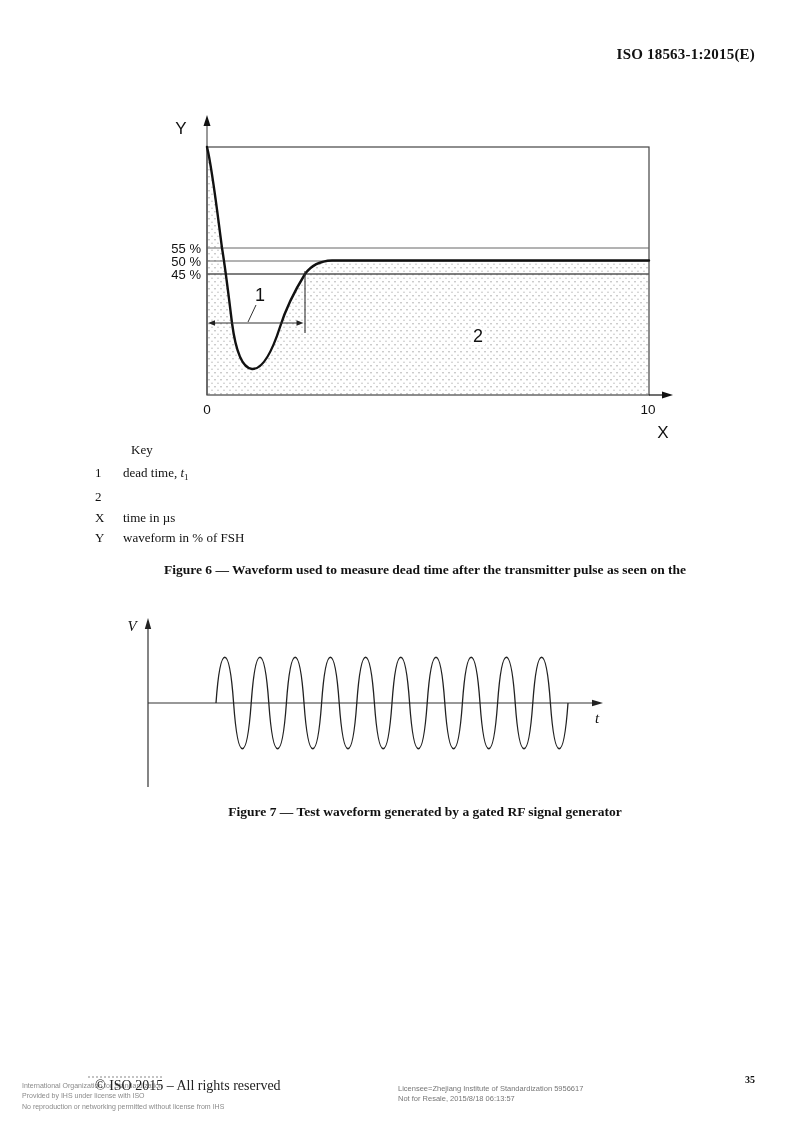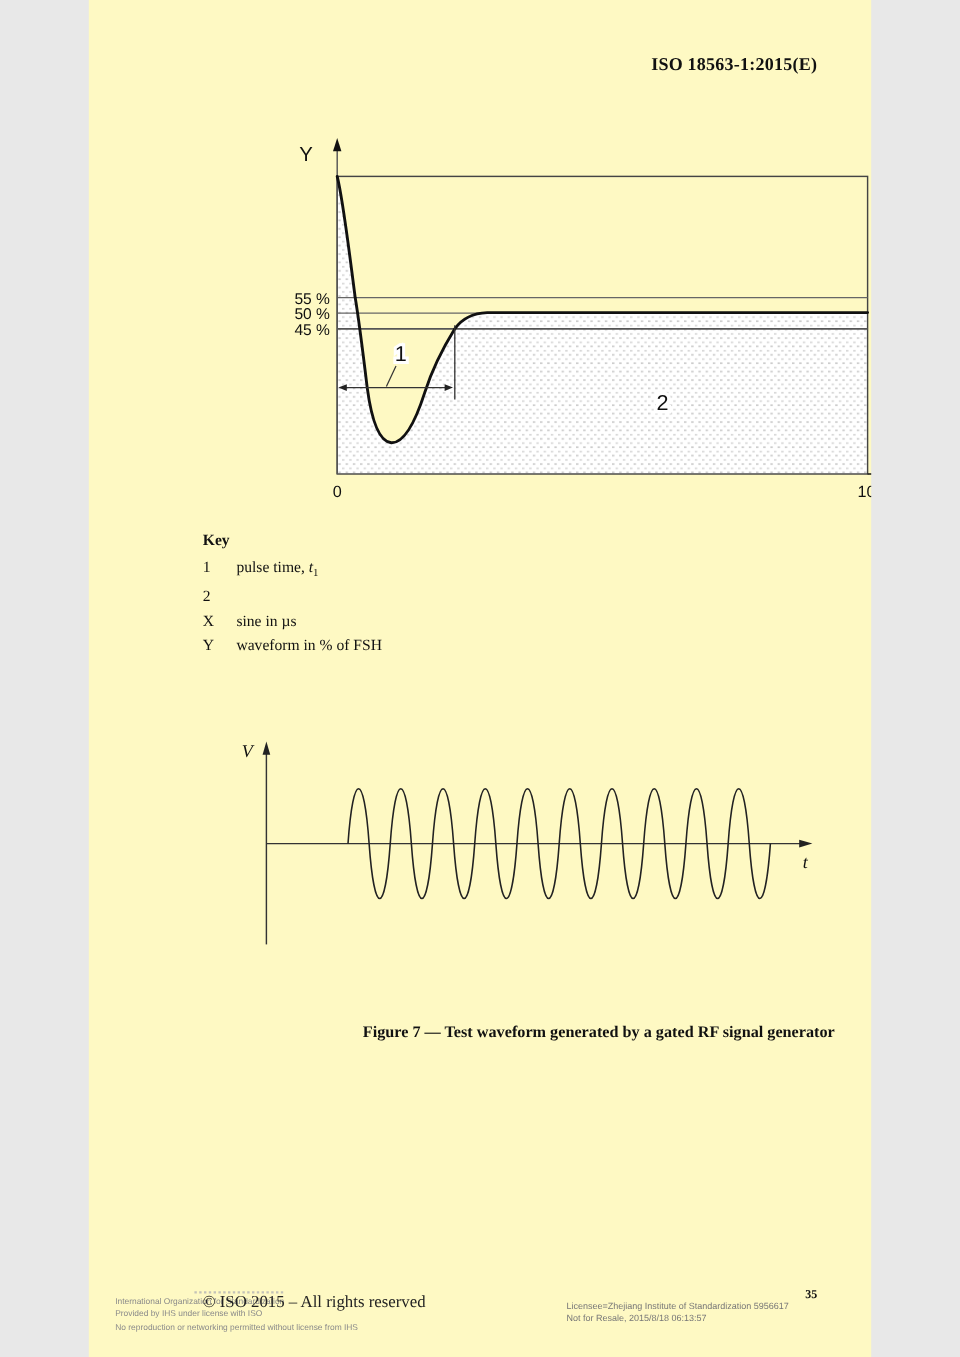--- a/index.html
+++ b/index.html
@@ -1,33 +1,33 @@
 <!DOCTYPE html>
 <html><head>
 <meta charset="utf-8">
 <style>
   html,body{margin:0;padding:0;background:#e8e8e8;}
   .page{
-    position:relative;width:652px;height:1131px;background:#fef9c3;
+    position:relative;width:800px;height:1131px;background:#ffffff;
     margin:0 auto;overflow:hidden;
     font-family:"Liberation Serif", serif;color:#111;
   }
   .abs{position:absolute;}
   .header{top:46px;right:45px;font-size:15px;font-weight:bold;letter-spacing:.2px;}
   
   .key{left:95px;top:440px;font-size:13px;line-height:20.5px;}
-  .key .key-title{font-weight:bold;margin-bottom:2px;}
+  .key .key-title{font-weight:normal;margin-bottom:2px;margin-left:36px;}
   .key-row{display:flex;}
   .key-id{width:28px;flex:0 0 28px;}
   .key-text i{font-style:italic;}
   .key-text sub{font-size:9px;vertical-align:-3px;}
   
   .caption{left:95px;width:660px;text-align:center;font-weight:bold;font-size:13.5px;line-height:17.5px;}
   .caption6{top:561px;}
-  .caption7{top:803px;margin-top:48px;}
+  .caption7{top:803px;}
   
   .stamp{left:22px;top:1081px;font-family:"Liberation Sans",sans-serif;font-size:7px;line-height:10.3px;color:#8a8a8a;z-index:1;}
   .dot-artifact{left:88px;top:1076px;width:74px;height:0;border-top:2px dotted #b5b5b5;opacity:.8;z-index:1;}
   .copyright{left:95px;top:1078px;font-size:14px;color:#222;z-index:2;}
   .license{left:398px;top:1084px;font-family:"Liberation Sans",sans-serif;font-size:7.5px;line-height:10px;color:#777;}
   .pagenum{right:45px;top:1074px;font-size:10px;font-weight:bold;}
   
   svg text{font-family:"Liberation Sans",sans-serif;fill:#111;}
   svg text.ser{font-family:"Liberation Serif",serif;font-style:italic;}
 </style>
@@ -76,36 +76,37 @@
     <text x="101" y="161" font-size="13" text-anchor="end">50 %</text>
     <text x="101" y="174" font-size="13" text-anchor="end">45 %</text>
     <text x="160" y="196" font-size="18" text-anchor="middle" stroke="#fff" stroke-width="5" style="paint-order:stroke">1</text>
     <text x="378" y="237" font-size="18" text-anchor="middle" stroke="#fff" stroke-width="6" style="paint-order:stroke">2</text>
   </svg>
 
   <div class="abs key">
     <div class="key-title">Key</div>
     <div class="key-row">
       <span class="key-id">1</span>
-      <span class="key-text"><span>pulse time, </span><i>t</i><sub>1</sub></span>
+      <span class="key-text"><span>dead time, </span><i>t</i><sub>1</sub></span>
     </div>
     <div class="key-row">
       <span class="key-id">2</span>
     </div>
     <div class="key-row">
       <span class="key-id">X</span>
-      <span class="key-text">sine in µs</span>
+      <span class="key-text">time in µs</span>
     </div>
     <div class="key-row">
       <span class="key-id">Y</span>
       <span class="key-text">waveform in % of FSH</span>
     </div>
   </div>
 
   <div class="abs caption caption6">
+    <div>Figure 6 — Waveform used to measure dead time after the transmitter pulse as seen on the</div>
   </div>
 
   <svg class="abs" style="left:100px;top:605px;" width="540" height="200" viewBox="0 0 540 200">
 
     <line x1="48" y1="182" x2="48" y2="22" stroke="#333" stroke-width="1.2"></line>
     <polygon points="48,13 44.8,24 51.2,24" fill="#222"></polygon>
     <line x1="48" y1="98" x2="496" y2="98" stroke="#333" stroke-width="1.2"></line>
     <polygon points="503,98 492,94.8 492,101.2" fill="#222"></polygon>
 
     <path d="M116,98 c4.4,-61 13.2,-61 17.6,0 c4.4,61 13.2,61 17.6,0 c4.4,-61 13.2,-61 17.6,0 c4.4,61 13.2,61 17.6,0 c4.4,-61 13.2,-61 17.6,0 c4.4,61 13.2,61 17.6,0 c4.4,-61 13.2,-61 17.6,0 c4.4,61 13.2,61 17.6,0 c4.4,-61 13.2,-61 17.6,0 c4.4,61 13.2,61 17.6,0 c4.4,-61 13.2,-61 17.6,0 c4.4,61 13.2,61 17.6,0 c4.4,-61 13.2,-61 17.6,0 c4.4,61 13.2,61 17.6,0 c4.4,-61 13.2,-61 17.6,0 c4.4,61 13.2,61 17.6,0 c4.4,-61 13.2,-61 17.6,0 c4.4,61 13.2,61 17.6,0 c4.4,-61 13.2,-61 17.6,0 c4.4,61 13.2,61 17.6,0" fill="none" stroke="#222" stroke-width="1.3"></path>

